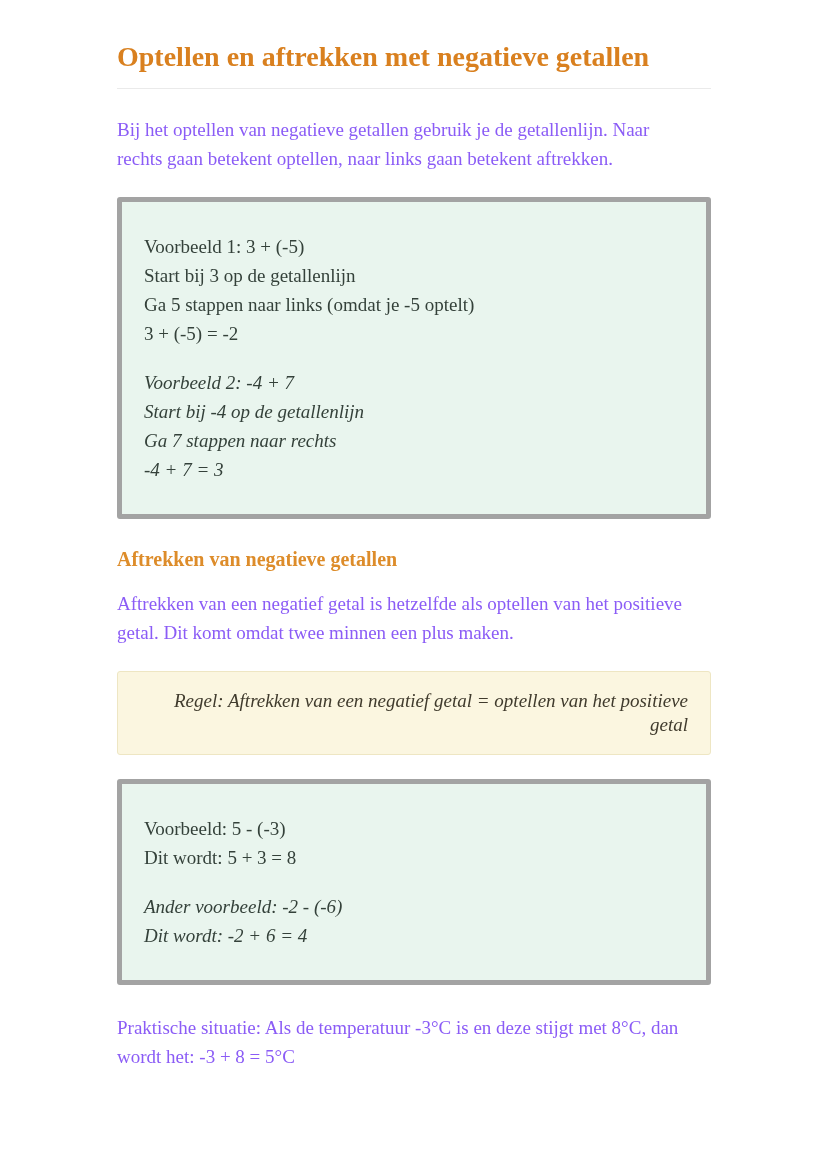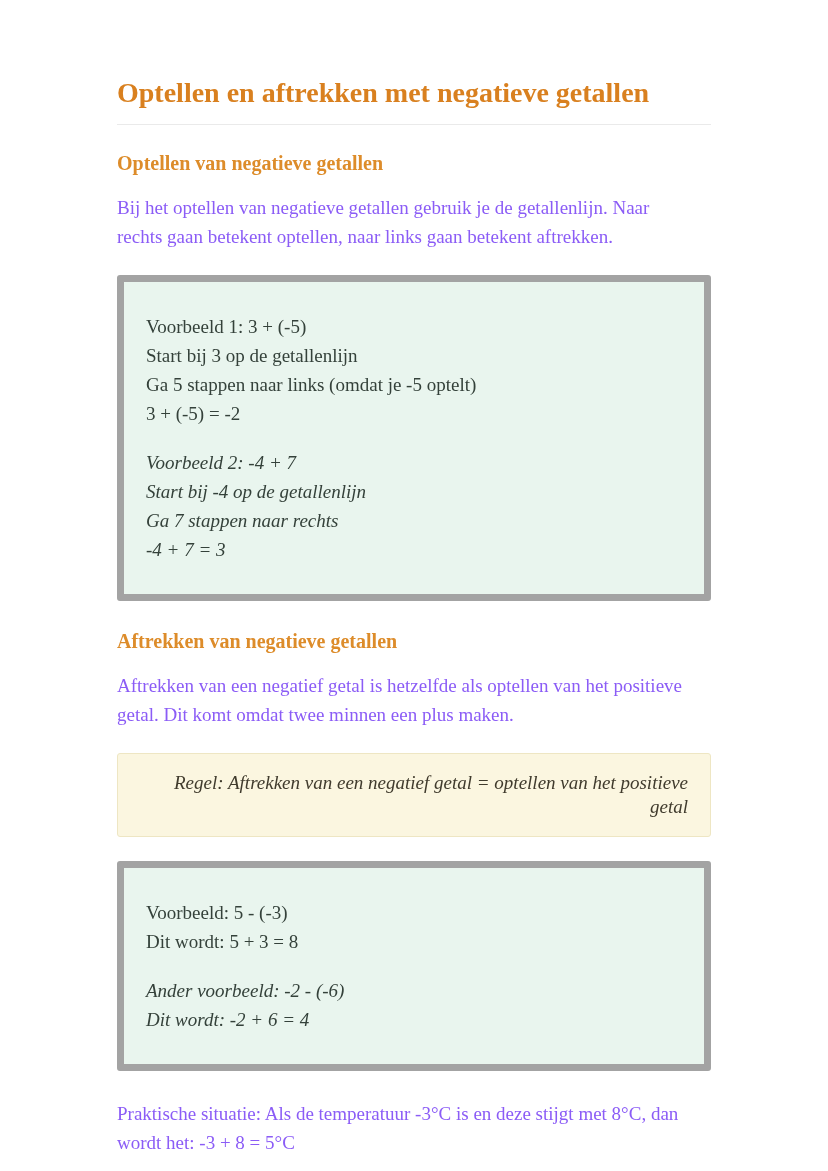--- a/index.html
+++ b/index.html
@@ -10,21 +10,21 @@
   body {
     width: 828px;
     height: 1171px;
     font-family: "Liberation Serif", "DejaVu Serif", serif;
     color: #3a3a3a;
     overflow: hidden;
   }
   .page {
     width: 594px;
     margin: 0 auto;
-    padding-top: 76px;
+    padding-top: 40px;
     box-sizing: content-box;
   }
   .doc-title {
     font-size: 28px;
     line-height: 34px;
     font-weight: 700;
     color: #d9801f;
     margin: 0 0 14px 0;
   }
   .title-divider {
@@ -42,21 +42,21 @@
   }
   .body-paragraph {
     font-size: 19px;
     line-height: 29px;
     margin: 0 0 24px 0;
     color: #8b5cf6;
     white-space: pre-line;
   }
   .example-box {
     background: #e9f5ee;
-    border: 7px solid #a3a3a3;
+    border: 5px solid #a3a3a3;
     border-radius: 3px;
     padding: 30px 22px;
     margin: 0 0 28px 0;
     font-size: 19px;
     line-height: 29px;
     color: #34413a;
   }
   .example-stanza {
     white-space: pre-line;
     margin: 0 0 20px 0;
@@ -81,21 +81,20 @@
 </style>
 </head>
 <body>
 
 <div class="page">
 
   <h1 class="doc-title">Optellen en aftrekken met negatieve getallen</h1>
 
   <hr class="title-divider">
 
-  <h2 class="section-heading">Optellen van negatieve getallen</h2>
 
   <p class="body-paragraph">Bij het optellen van negatieve getallen gebruik je de getallenlijn. Naar
 rechts gaan betekent optellen, naar links gaan betekent aftrekken.</p>
 
   <div class="example-box">
     <div class="example-stanza">Voorbeeld 1: 3 + (-5)
 Start bij 3 op de getallenlijn
 Ga 5 stappen naar links (omdat je -5 optelt)
 3 + (-5) = -2</div>
     <div class="example-stanza">Voorbeeld 2: -4 + 7

